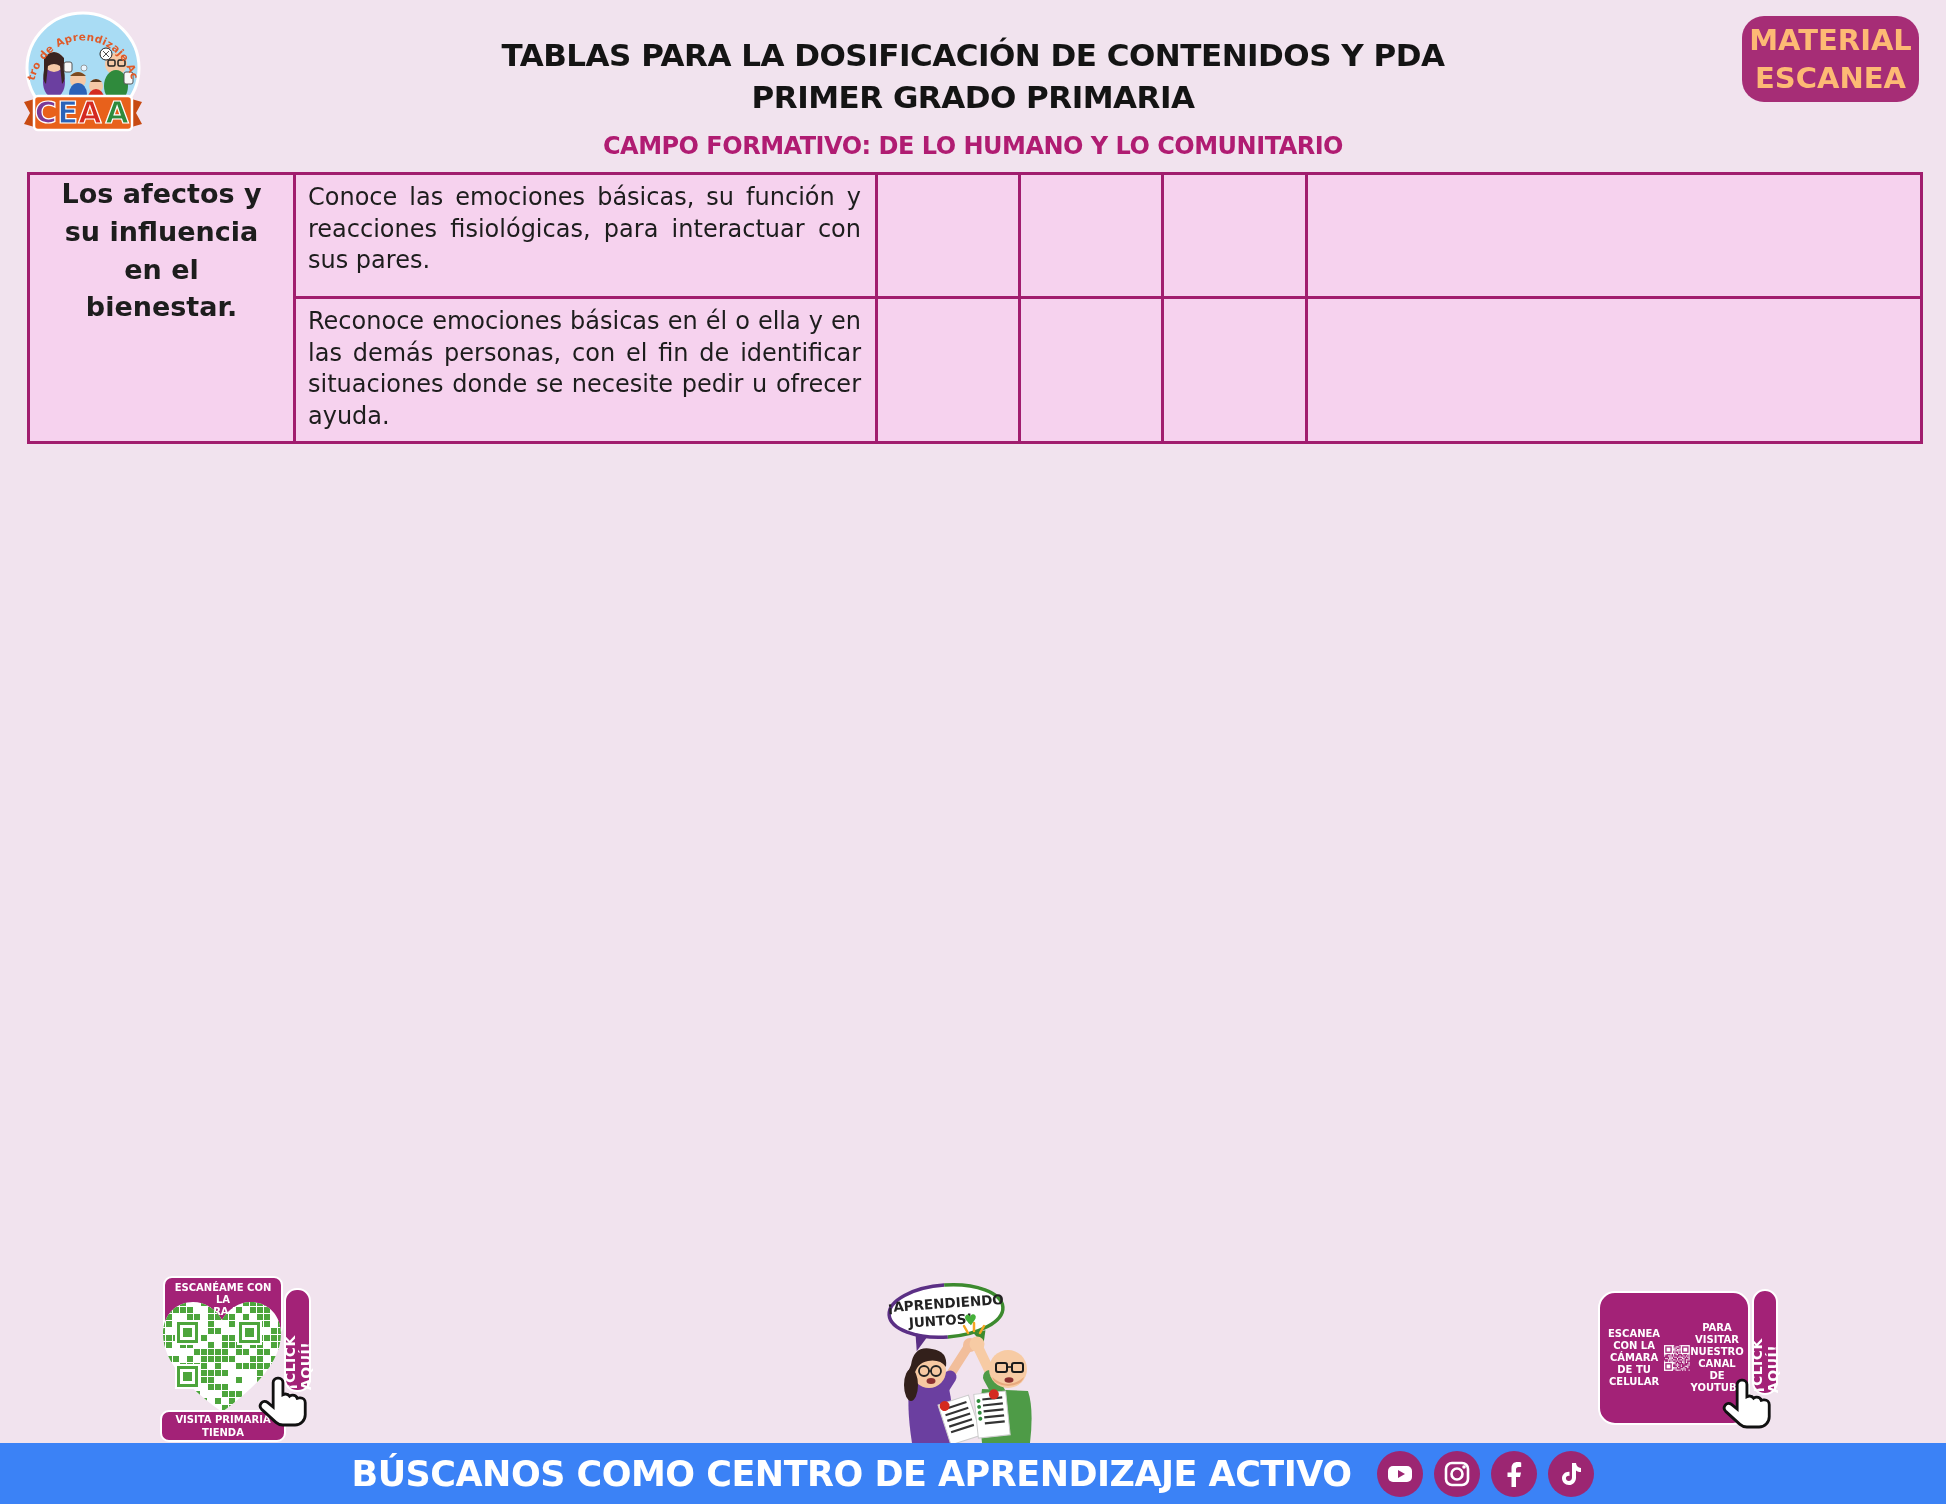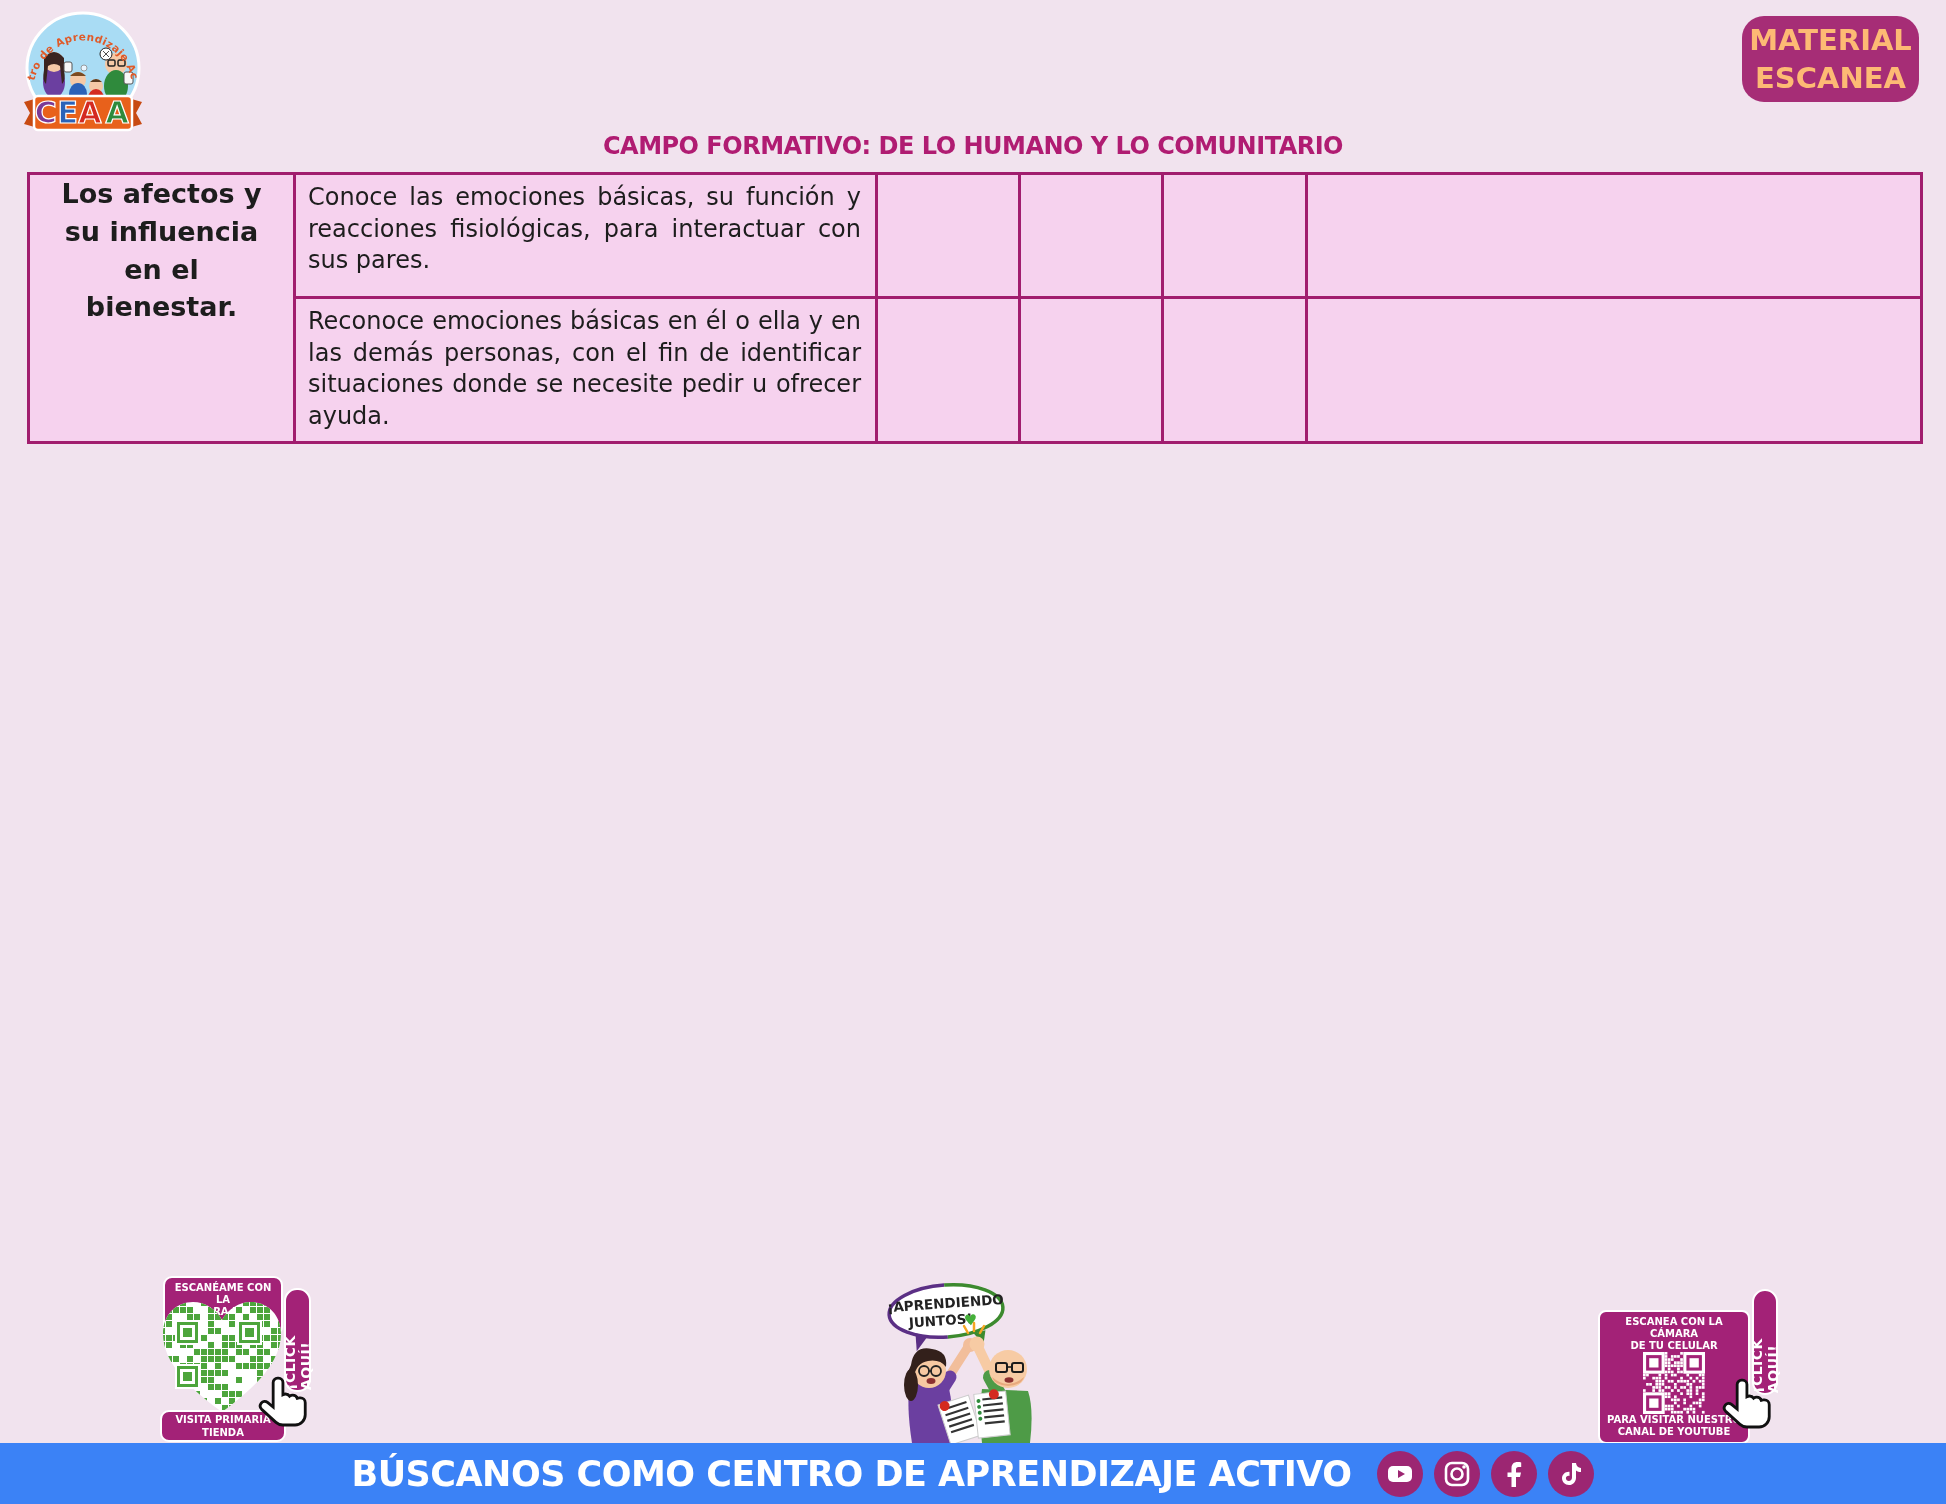--- a/index.html
+++ b/index.html
@@ -43,23 +43,23 @@
     display:flex;align-items:center;justify-content:center;
   }
   .vpill span{writing-mode:vertical-rl;transform:rotate(180deg);font-size:14px;letter-spacing:0.5px;}
   .vpill-left{left:284px;top:1288px;width:27px;height:104px;}
   .vpill-right{left:1752px;top:1289px;width:26px;height:106px;}
   .cursor{position:absolute;width:52px;height:52px;}
   .cursor-left{left:258px;top:1376px;}
   .cursor-right{left:1722px;top:1378px;}
   .rightqr-card{
     position:absolute;left:1598px;top:1291px;width:152px;height:134px;background:#A32277;
-    border-radius:8px;border:2px solid #fff;box-sizing:border-box;
-    display:flex;flex-direction:column;align-items:center;justify-content:space-between;
-    padding:4px 4px;color:#fff;font-weight:700;text-align:center;margin-top:19px;
+    border-radius:17px;border:2px solid #fff;box-sizing:border-box;
+    display:flex;flex-direction:row;align-items:center;justify-content:space-between;
+    padding:4px 4px;color:#fff;font-weight:700;text-align:center;
   }
   .rightqr-card .lbl{font-size:10px;line-height:12px;}
   .rightqr-qr{width:64px;height:64px;}
   .center-figs{position:absolute;left:884px;top:1281px;width:180px;height:164px;}
   
   .footer{
     position:absolute;left:0;top:1443px;width:1946px;height:61px;background:#3b82f6;
     display:flex;align-items:center;justify-content:center;gap:26px;
   }
   .footer-text{color:#fff;font-weight:800;font-size:35px;letter-spacing:-0.5px;}
@@ -111,20 +111,24 @@
       <rect x="14" y="86" width="98" height="34" rx="4" fill="#E8611B" stroke="#ffffff" stroke-width="2.5"></rect>
     </g>
     <text y="113" font-size="30" font-weight="800" text-anchor="middle" stroke="#ffffff" stroke-width="1.2">
       <tspan x="31" fill="#7C3A96">C</tspan>
       <tspan x="53" fill="#2B62B8">E</tspan>
       <tspan x="75" fill="#D42A20">A</tspan>
       <tspan x="97" fill="#2F8A3C">A</tspan>
     </text>
   </svg>
 
+  <div class="titles">
+    <div class="title-line">TABLAS PARA LA DOSIFICACIÓN DE CONTENIDOS Y PDA</div>
+    <div class="title-line">PRIMER GRADO PRIMARIA</div>
+  </div>
   <div class="subtitle">CAMPO FORMATIVO: DE LO HUMANO Y LO COMUNITARIO</div>
 
   <div class="badge">
     <div>MATERIAL</div>
     <div>ESCANEA</div>
   </div>
 
   <table class="dosif">
     <colgroup>
       <col style="width:266px">

